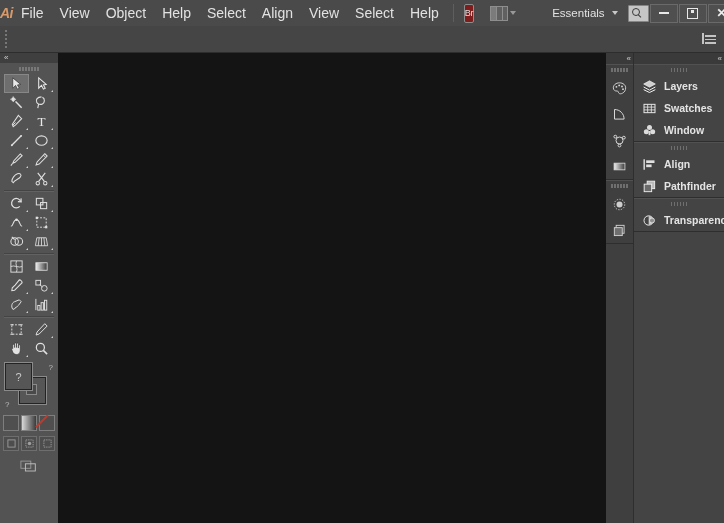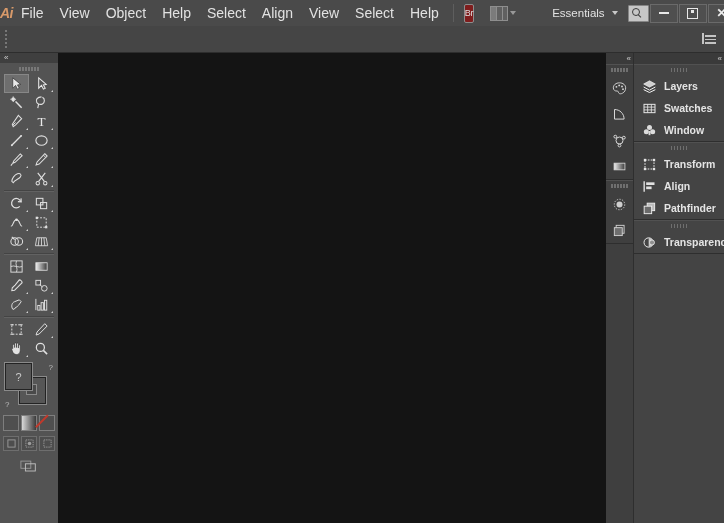--- a/index.html
+++ b/index.html
@@ -901,30 +901,20 @@
         <div class="grip-row">
             <i></i>
             <i></i>
             <i></i>
             <i></i>
             <i></i>
             <i></i>
           </div>
         <div class="panel-item">
           <svg class="pi-ico" viewBox="0 0 18 18">
-              <rect x="3.6" y="3.6" width="10.8" height="10.8" fill="none" stroke="#e6e6e6" stroke-width="1.2" stroke-dasharray="2 1.4"></rect>
-              <rect x="2.2" y="2.2" width="2.8" height="2.8" fill="#e6e6e6"></rect>
-              <rect x="13" y="2.2" width="2.8" height="2.8" fill="#e6e6e6"></rect>
-              <rect x="2.2" y="13" width="2.8" height="2.8" fill="#e6e6e6"></rect>
-              <rect x="13" y="13" width="2.8" height="2.8" fill="#e6e6e6"></rect>
-            </svg>
-          <span class="panel-label">Transform</span>
-        </div>
-        <div class="panel-item">
-          <svg class="pi-ico" viewBox="0 0 18 18">
               <path d="M2.6 2.6 L2.6 15.4" stroke="#e8e8e8" stroke-width="1.6"></path>
               <rect x="5" y="4" width="10" height="3.2" fill="#e0e0e0"></rect>
               <rect x="5" y="9" width="6.5" height="3.2" fill="#e0e0e0"></rect>
             </svg>
           <span class="panel-label">Align</span>
         </div>
         <div class="panel-item">
           <svg class="pi-ico" viewBox="0 0 18 18">
               <rect x="6.2" y="2.6" width="9" height="9" fill="#b9b9b9" stroke="#efefef" stroke-width="1.1"></rect>
               <rect x="2.6" y="6.2" width="9" height="9" fill="#6b6b6b" stroke="#efefef" stroke-width="1.1"></rect>

